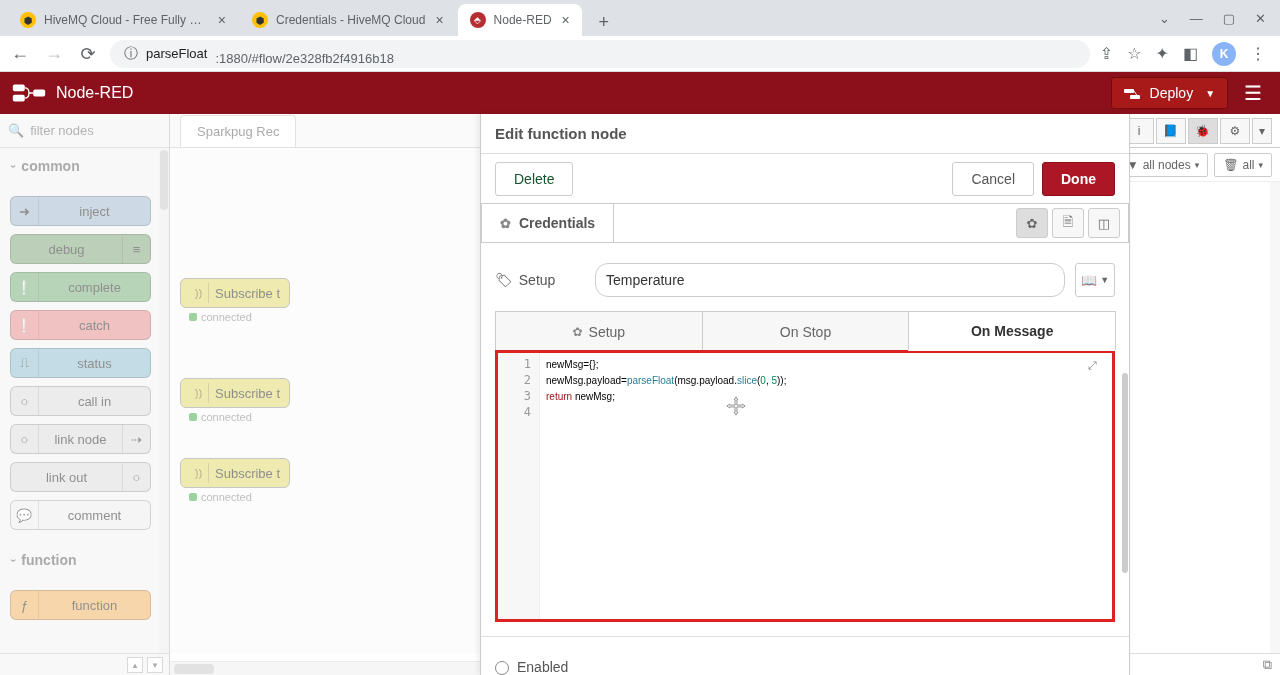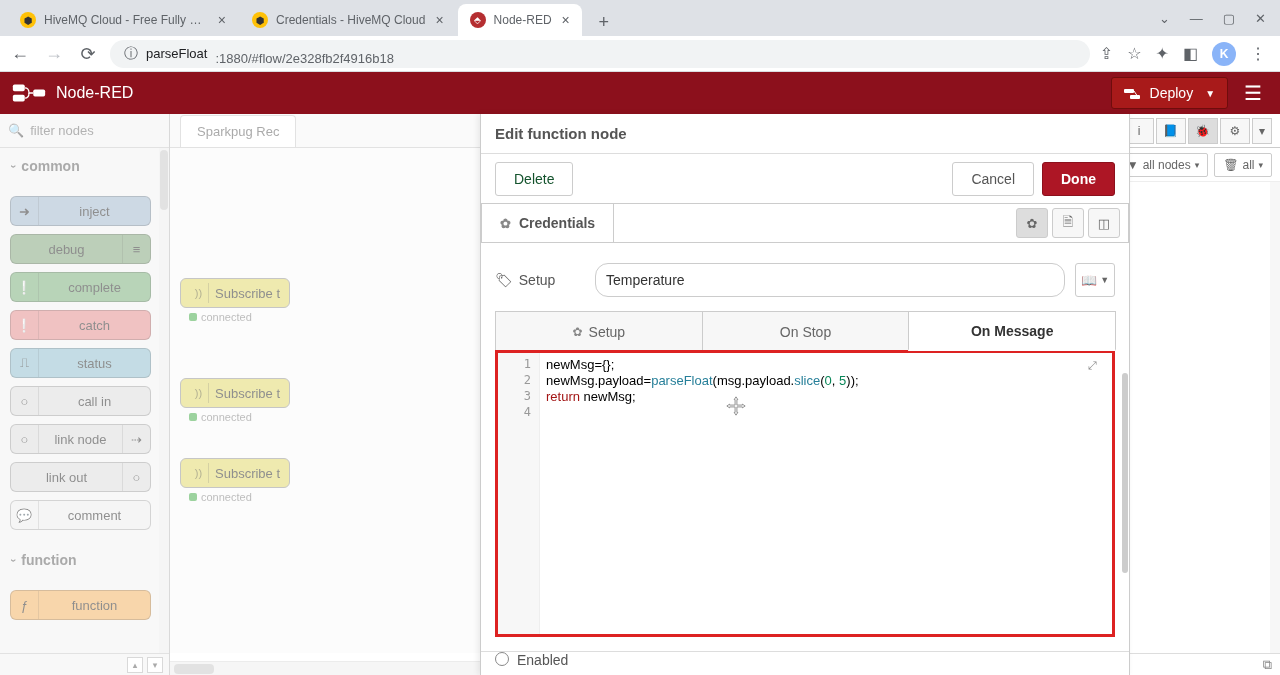--- a/index.html
+++ b/index.html
@@ -106,30 +106,30 @@
 .move-cursor { position: absolute; left: 244px; top: 152px; width: 22px; height: 22px; color: #888; z-index: 10; }
 
 .func-tabs { display: flex; border-bottom: 1px solid #ccc; }
 .func-tab { flex: 1; height: 40px; border: 1px solid #ccc; border-bottom: none; margin-right: -1px; display: flex; align-items: center; justify-content: center; font-size: 14px; color: #666; background: #f7f7f7; cursor: pointer; gap: 6px; }
 .func-tab.active { background: #fff; font-weight: 700; color: #333; border-bottom: 2px solid #fff; position: relative; z-index: 1; }
 .func-tab .gear { font-size: 12px; color: #888; }
 
 .editor-wrap { flex: 1; border: 3px solid #d22; border-top-width: 3px; margin-top: -2px; position: relative; display: flex; background: #fff; }
 .gutter { width: 42px; background: #f7f7f7; border-right: 1px solid #eee; padding-top: 4px; }
 .gutter .ln { height: 16px; font-size: 12px; color: #999; text-align: right; padding-right: 8px; font-family: Consolas, Monaco, monospace; }
-.code { flex: 1; padding: 4px 6px; font-family: Consolas, Monaco, monospace; font-size: 13px; line-height: 16px; white-space: pre; background: #fff; }
+.code { flex: 1; padding: 4px 6px; font-family: Consolas, Monaco, monospace; font-size: 10px; line-height: 16px; white-space: pre; background: #fff; }
 .code .kw { color: #a31515; }
 .code .fn { color: #267f99; }
 .code .num { color: #098658; }
 .expand-btn { position: absolute; top: 6px; right: 6px; width: 18px; height: 18px; font-size: 11px; color: #888; cursor: pointer; }
 
 .tray-scrollbar { position: absolute; right: 0; top: 130px; bottom: 0; width: 8px; }
 .tray-scrollbar .thumb { width: 6px; height: 200px; background: #ccc; border-radius: 3px; margin: 0 auto; }
 
-.tray-footer { height: 24px; border-top: 1px solid #ddd; display: flex; align-items: flex-start; padding: 0 14px; gap: 8px; font-size: 14px; color: #555; }
+.tray-footer { height: 39px; border-top: 1px solid #ddd; display: flex; align-items: flex-end; padding: 0 14px; gap: 8px; font-size: 14px; color: #555; }
 .tray-footer .circle { width: 14px; height: 14px; border: 1.5px solid #888; border-radius: 50%; }
 
 
 .sidebar { width: 310px; border-left: 1px solid #ccc; background: #fff; display: flex; flex-direction: column; }
 .sb-tabs { height: 34px; border-bottom: 1px solid #ccc; display: flex; align-items: center; padding: 0 4px; }
 .sb-tab { height: 100%; display: flex; align-items: center; padding: 0 14px; font-size: 14px; color: #555; background: #fff; border: 1px solid #ccc; border-bottom: none; border-radius: 3px 3px 0 0; gap: 6px; margin-right: auto; }
 .sb-tab .bug { font-size: 12px; color: #888; }
 .sb-icons { display: flex; gap: 2px; padding-right: 4px; }
 .sb-icons .sb-icon { width: 30px; height: 26px; border: 1px solid #ccc; display: flex; align-items: center; justify-content: center; font-size: 12px; color: #666; cursor: pointer; background: #f7f7f7; }
 .sb-icons .sb-icon.active { background: #ddd; }

